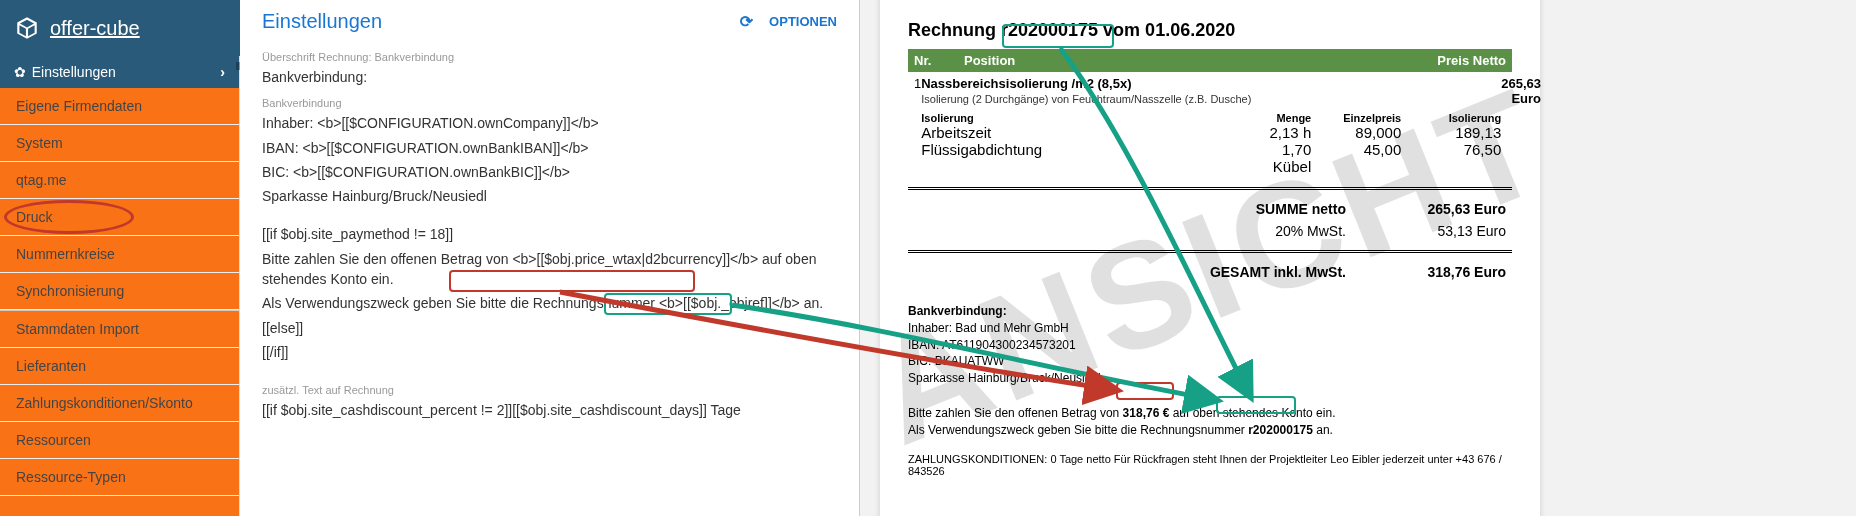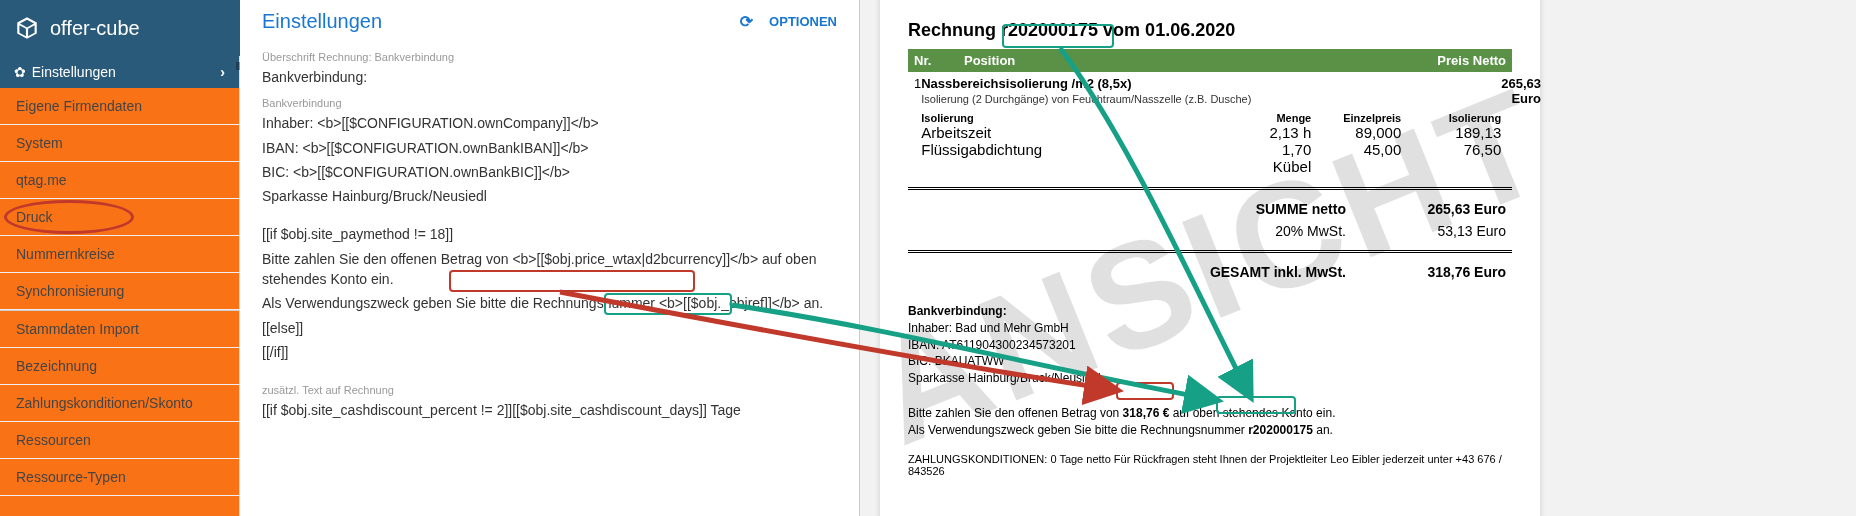--- a/index.html
+++ b/index.html
@@ -1,17 +1,17 @@
 <!DOCTYPE html>
 <html><head>
 <meta charset="utf-8">
 <style>
   * { box-sizing: border-box; margin: 0; padding: 0; font-family: Arial, Helvetica, sans-serif; }
   body { width: 1856px; height: 516px; background: #fff; overflow: hidden; position: relative; }
-  .app-header { position: absolute; left: 0; top: 0; width: 240px; height: 56px; background: #2a5a7a; color: #fff; display: flex; align-items: center; padding: 0 14px; font-size: 20px; }
+  .app-header { position: absolute; left: 0; top: 0; width: 240px; height: 56px; background: #2a5a7a; color: #fff; display: flex; align-items: center; padding: 0 14px; font-size: 20px; text-decoration: underline; }
   .cube { width: 26px; height: 26px; margin-right: 10px; }
   .cube svg { display: block; }
   .sidebar { position: absolute; left: 0; top: 56px; width: 240px; bottom: 0; background: #f97316; border-right: 1px solid #ddd; }
   .sidebar-scroll { position: absolute; right: -3px; top: 6px; width: 6px; height: 8px; background: rgba(0,0,0,.3); }
   .section-title { background: #2a5a7a; color: #fff; padding: 8px 14px; font-size: 14px; display: flex; align-items: center; justify-content: space-between; }
   .section-title .gear { margin-right: 6px; }
   .section-title .chev { font-weight: bold; }
   .nav-item { padding: 10px 16px; font-size: 14px; color: #444; border-bottom: 1px solid #eee; cursor: pointer; }
   .nav-item.sep { border-top: 1px solid #ccc; }
   .main { position: absolute; left: 240px; top: 0; right: 0; bottom: 0; background: #fff; display: flex; }
@@ -76,21 +76,21 @@
     <span><span class="gear">✿</span><span>Einstellungen</span></span>
     <span class="chev">›</span>
   </div>
   <div class="nav-item">Eigene Firmendaten</div>
   <div class="nav-item">System</div>
   <div class="nav-item">qtag.me</div>
   <div class="nav-item">Druck</div>
   <div class="nav-item">Nummernkreise</div>
   <div class="nav-item">Synchronisierung</div>
   <div class="nav-item sep">Stammdaten Import</div>
-  <div class="nav-item">Bezeichnung</div>
+  <div class="nav-item">Lieferanten</div>
   <div class="nav-item">Zahlungskonditionen/Skonto</div>
   <div class="nav-item">Ressourcen</div>
   <div class="nav-item">Ressource-Typen</div>
   <div class="sidebar-scroll"></div>
 </div>
 
 <div class="main">
   <div class="config-pane">
     <div class="config-head">
       <h2>Einstellungen</h2>

